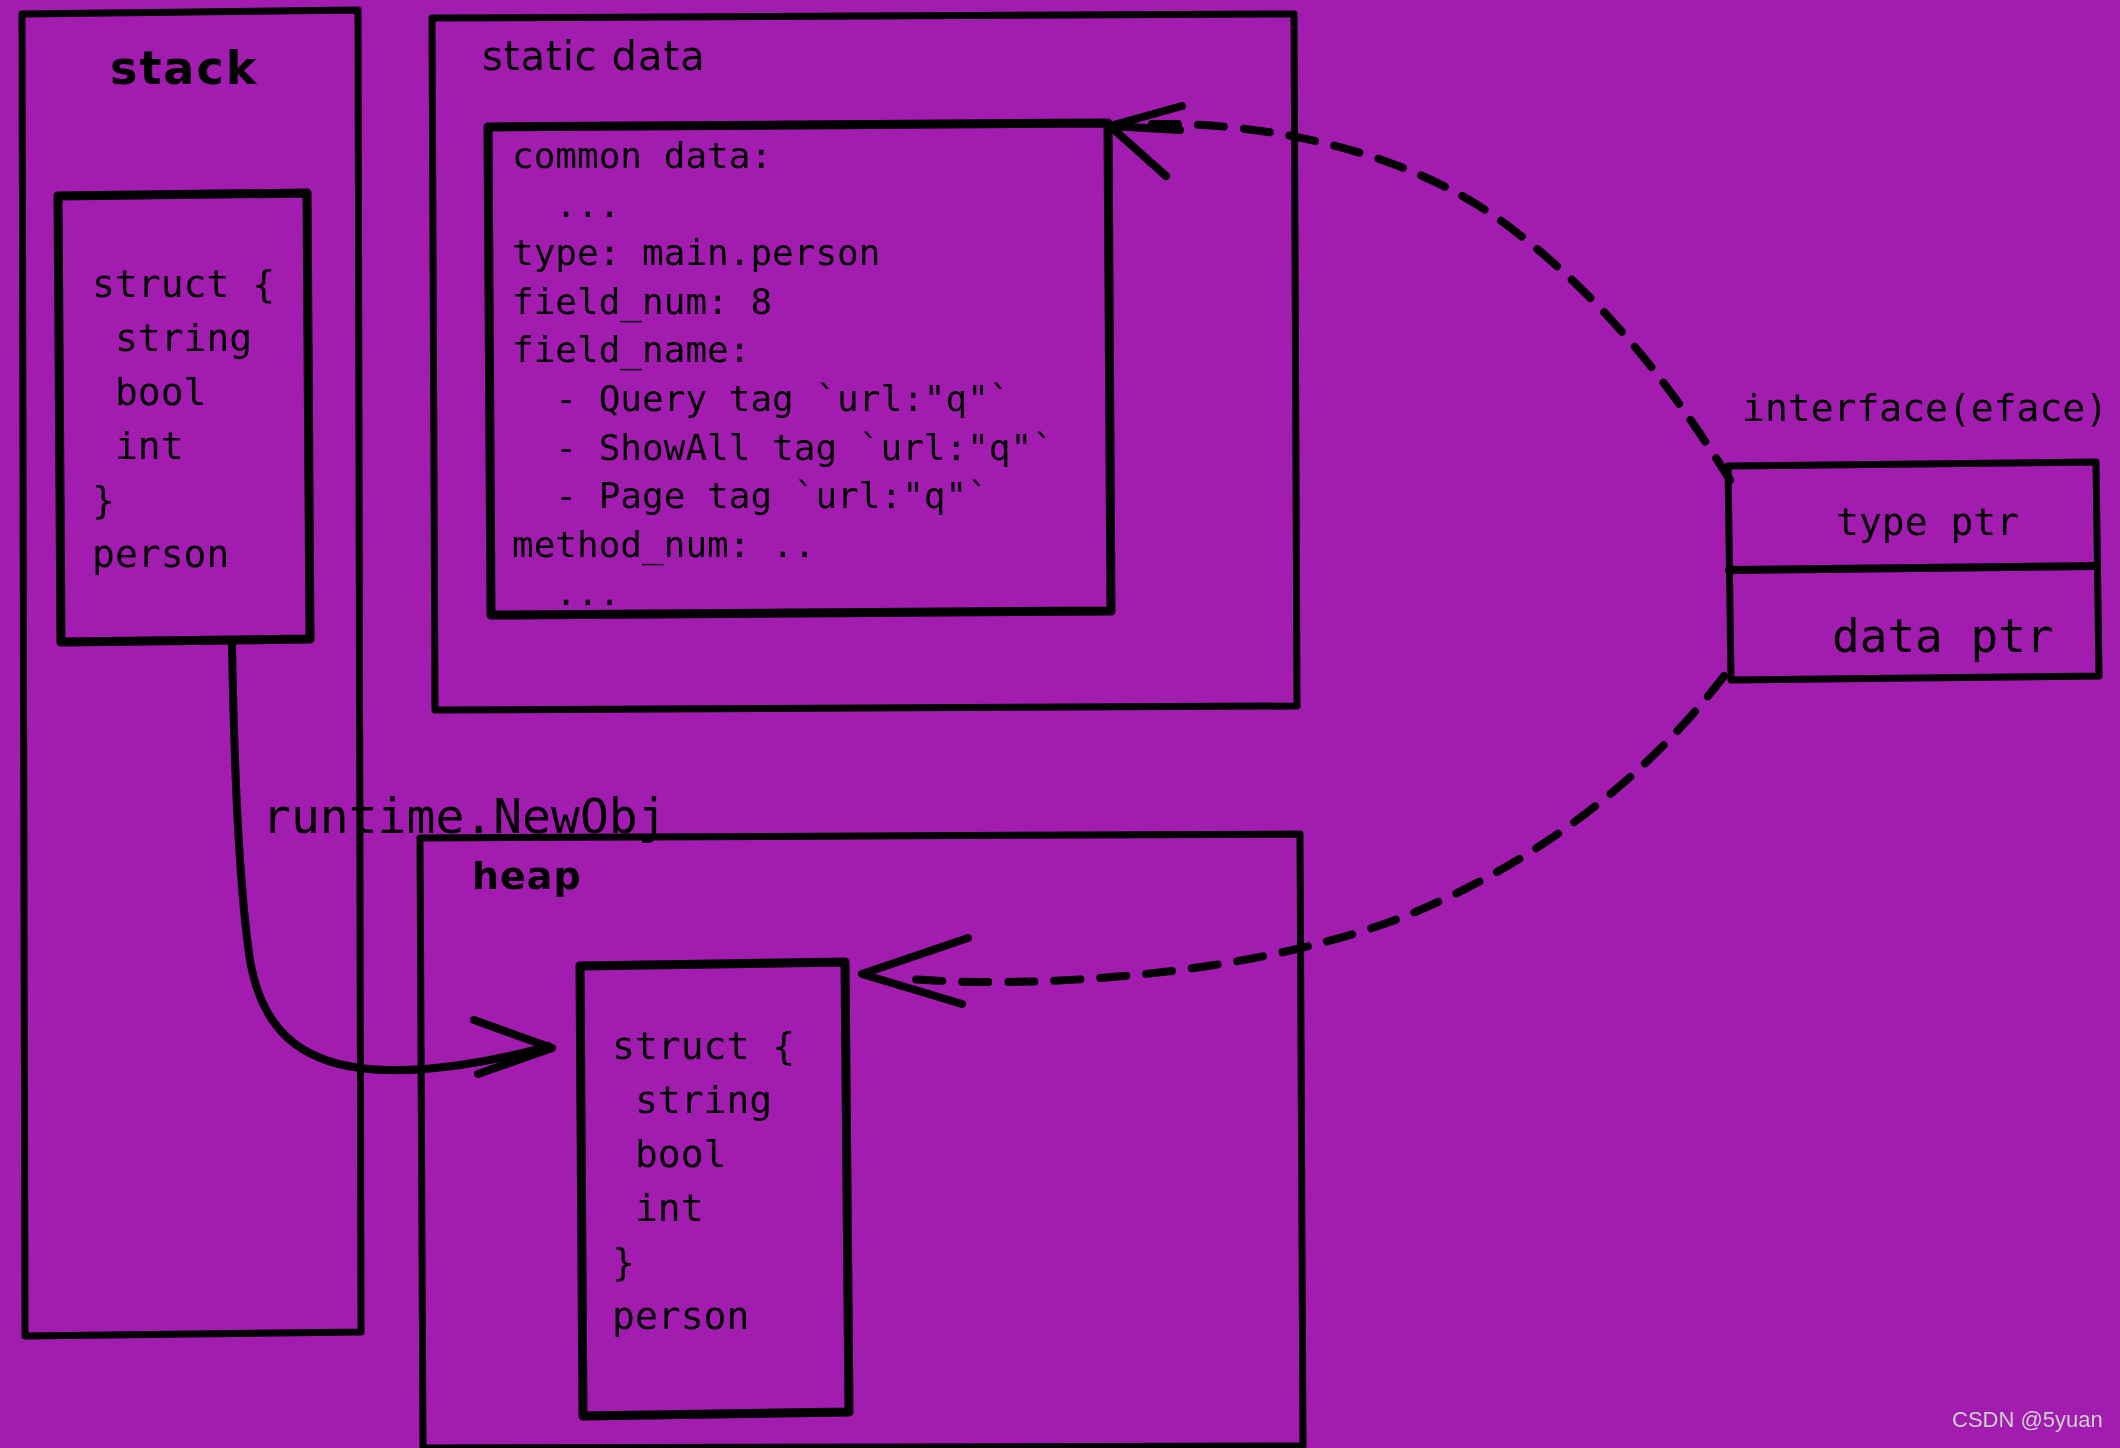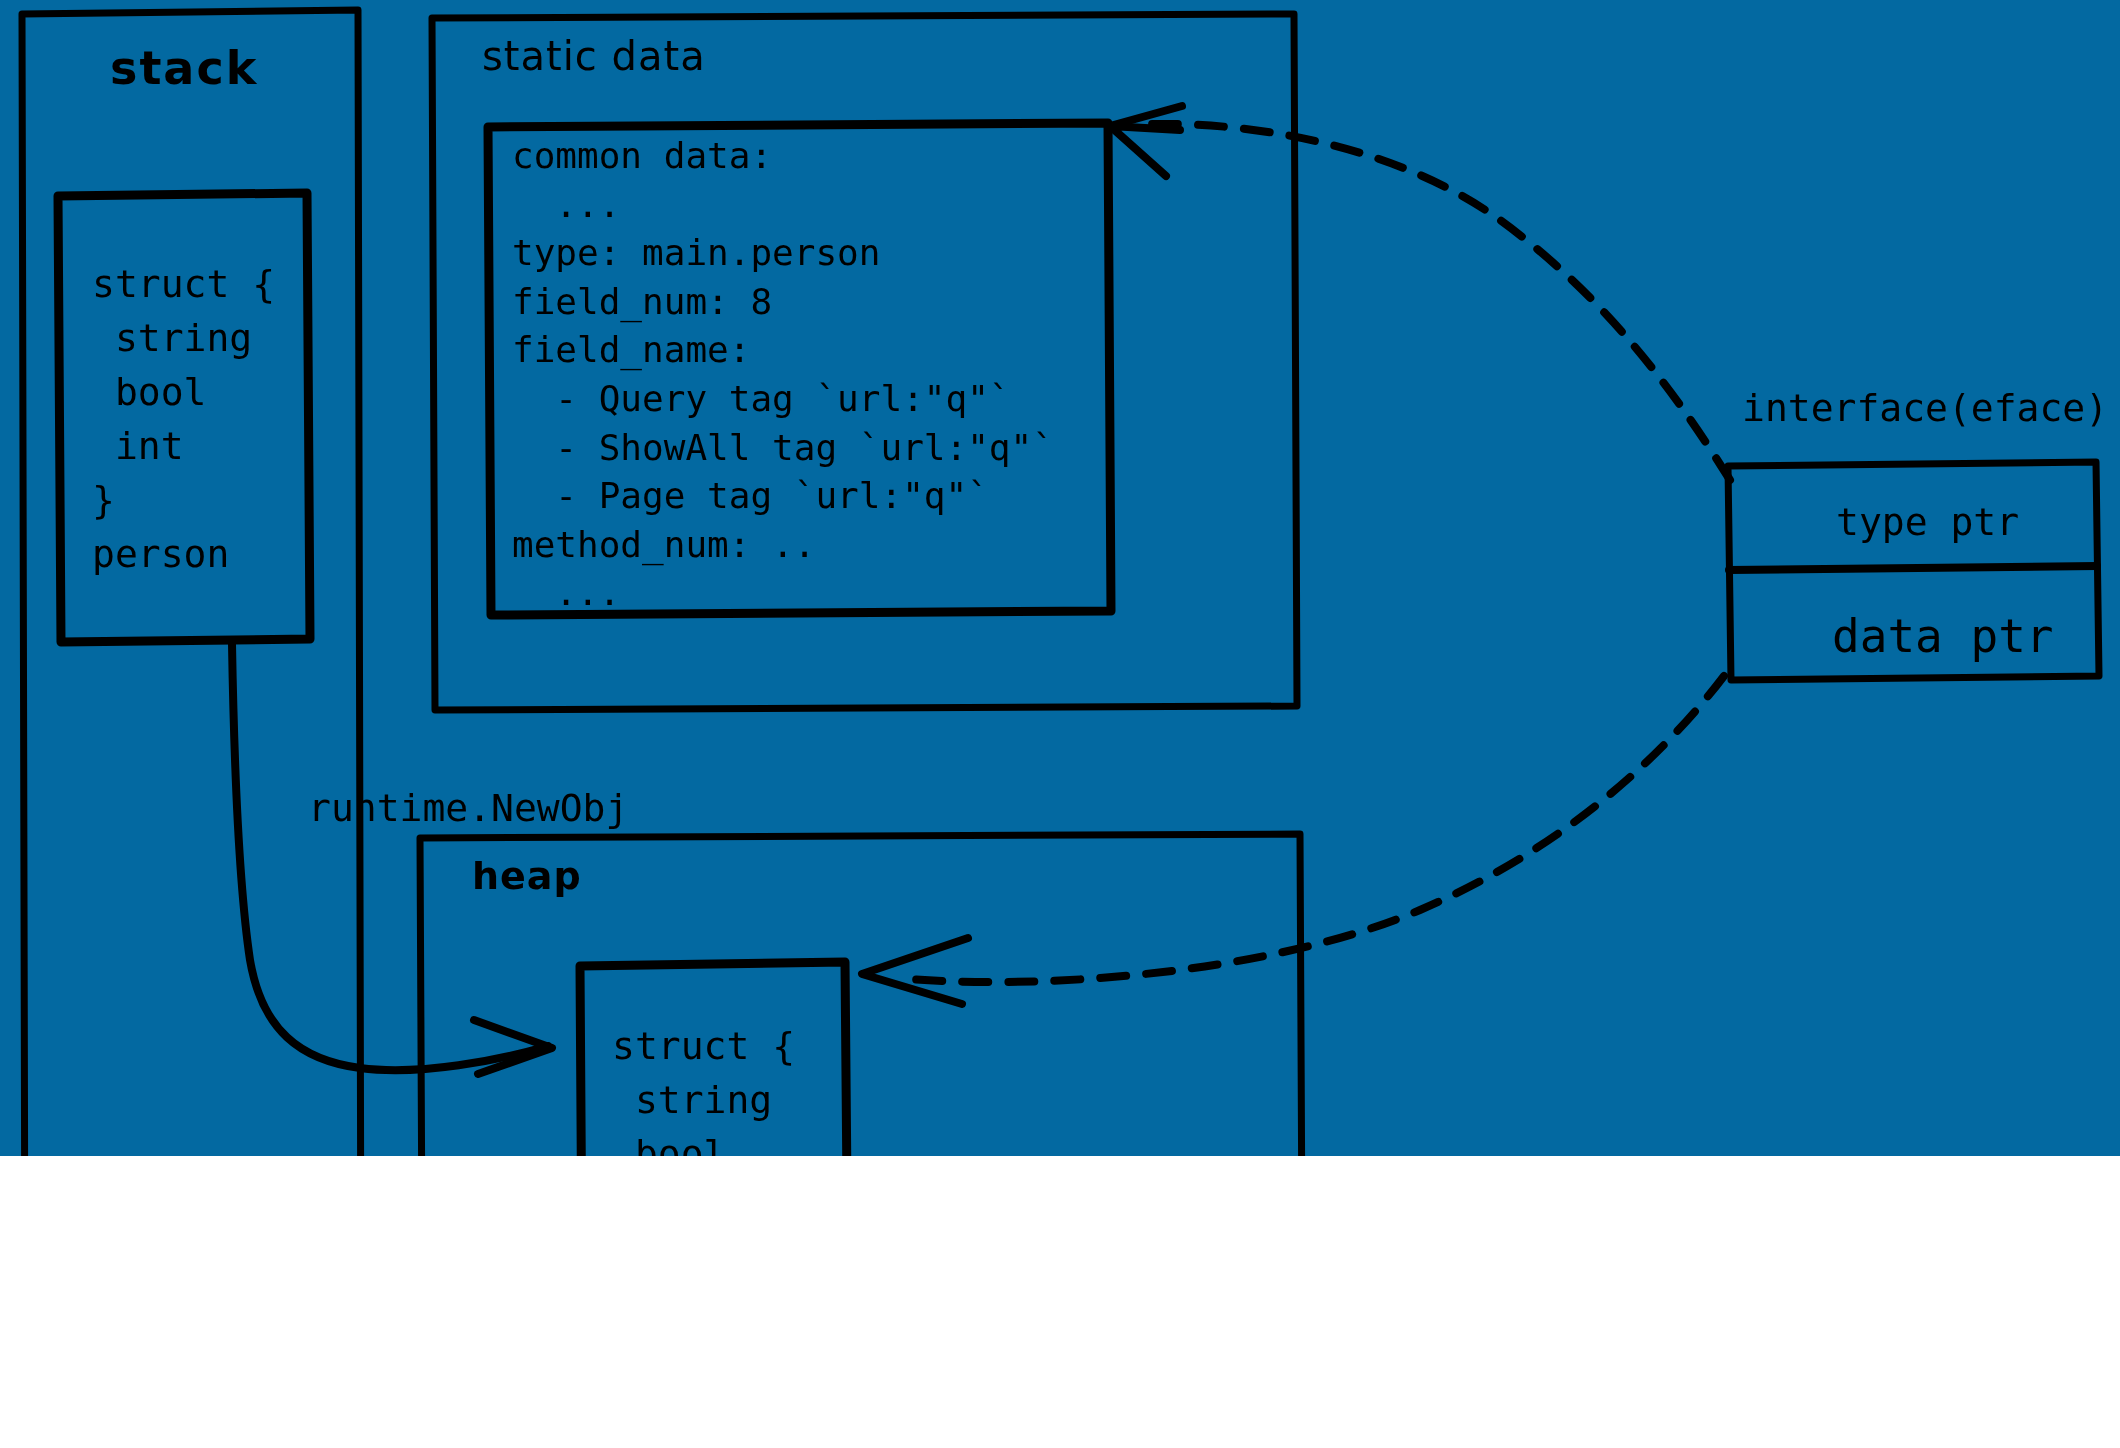--- a/index.html
+++ b/index.html
@@ -3,22 +3,22 @@
 <meta charset="utf-8">
 <style>
   html, body {
     margin: 0;
     padding: 0;
     background: #ffffff;
   }
   #canvas {
     position: relative;
     width: 2120px;
-    height: 1156px;
-    background: #0369a1;
+    height: 1448px;
+    background: #a21caf;
     overflow: hidden;
     font-family: "DejaVu Sans Mono", monospace;
     color: #000000;
   }
   svg#sketch {
     position: absolute;
     left: 0;
     top: 0;
     width: 2120px;
     height: 1448px;
@@ -66,22 +66,21 @@
     letter-spacing: 1px;
   }
   #heap-struct-text {
     left: 612px; top: 1020px;
     font-size: 38px;
   }
 
   
   #newobj-label {
     left: 262px; top: 782px;
-    font-size: 38px;
-    margin-left: 46px;
+    font-size: 48px;
   }
   #eface-title {
     left: 1742px; top: 382px;
     font-size: 38px;
   }
   #eface-type-ptr {
     left: 1836px; top: 496px;
     font-size: 38px;
     text-align: center;
   }

